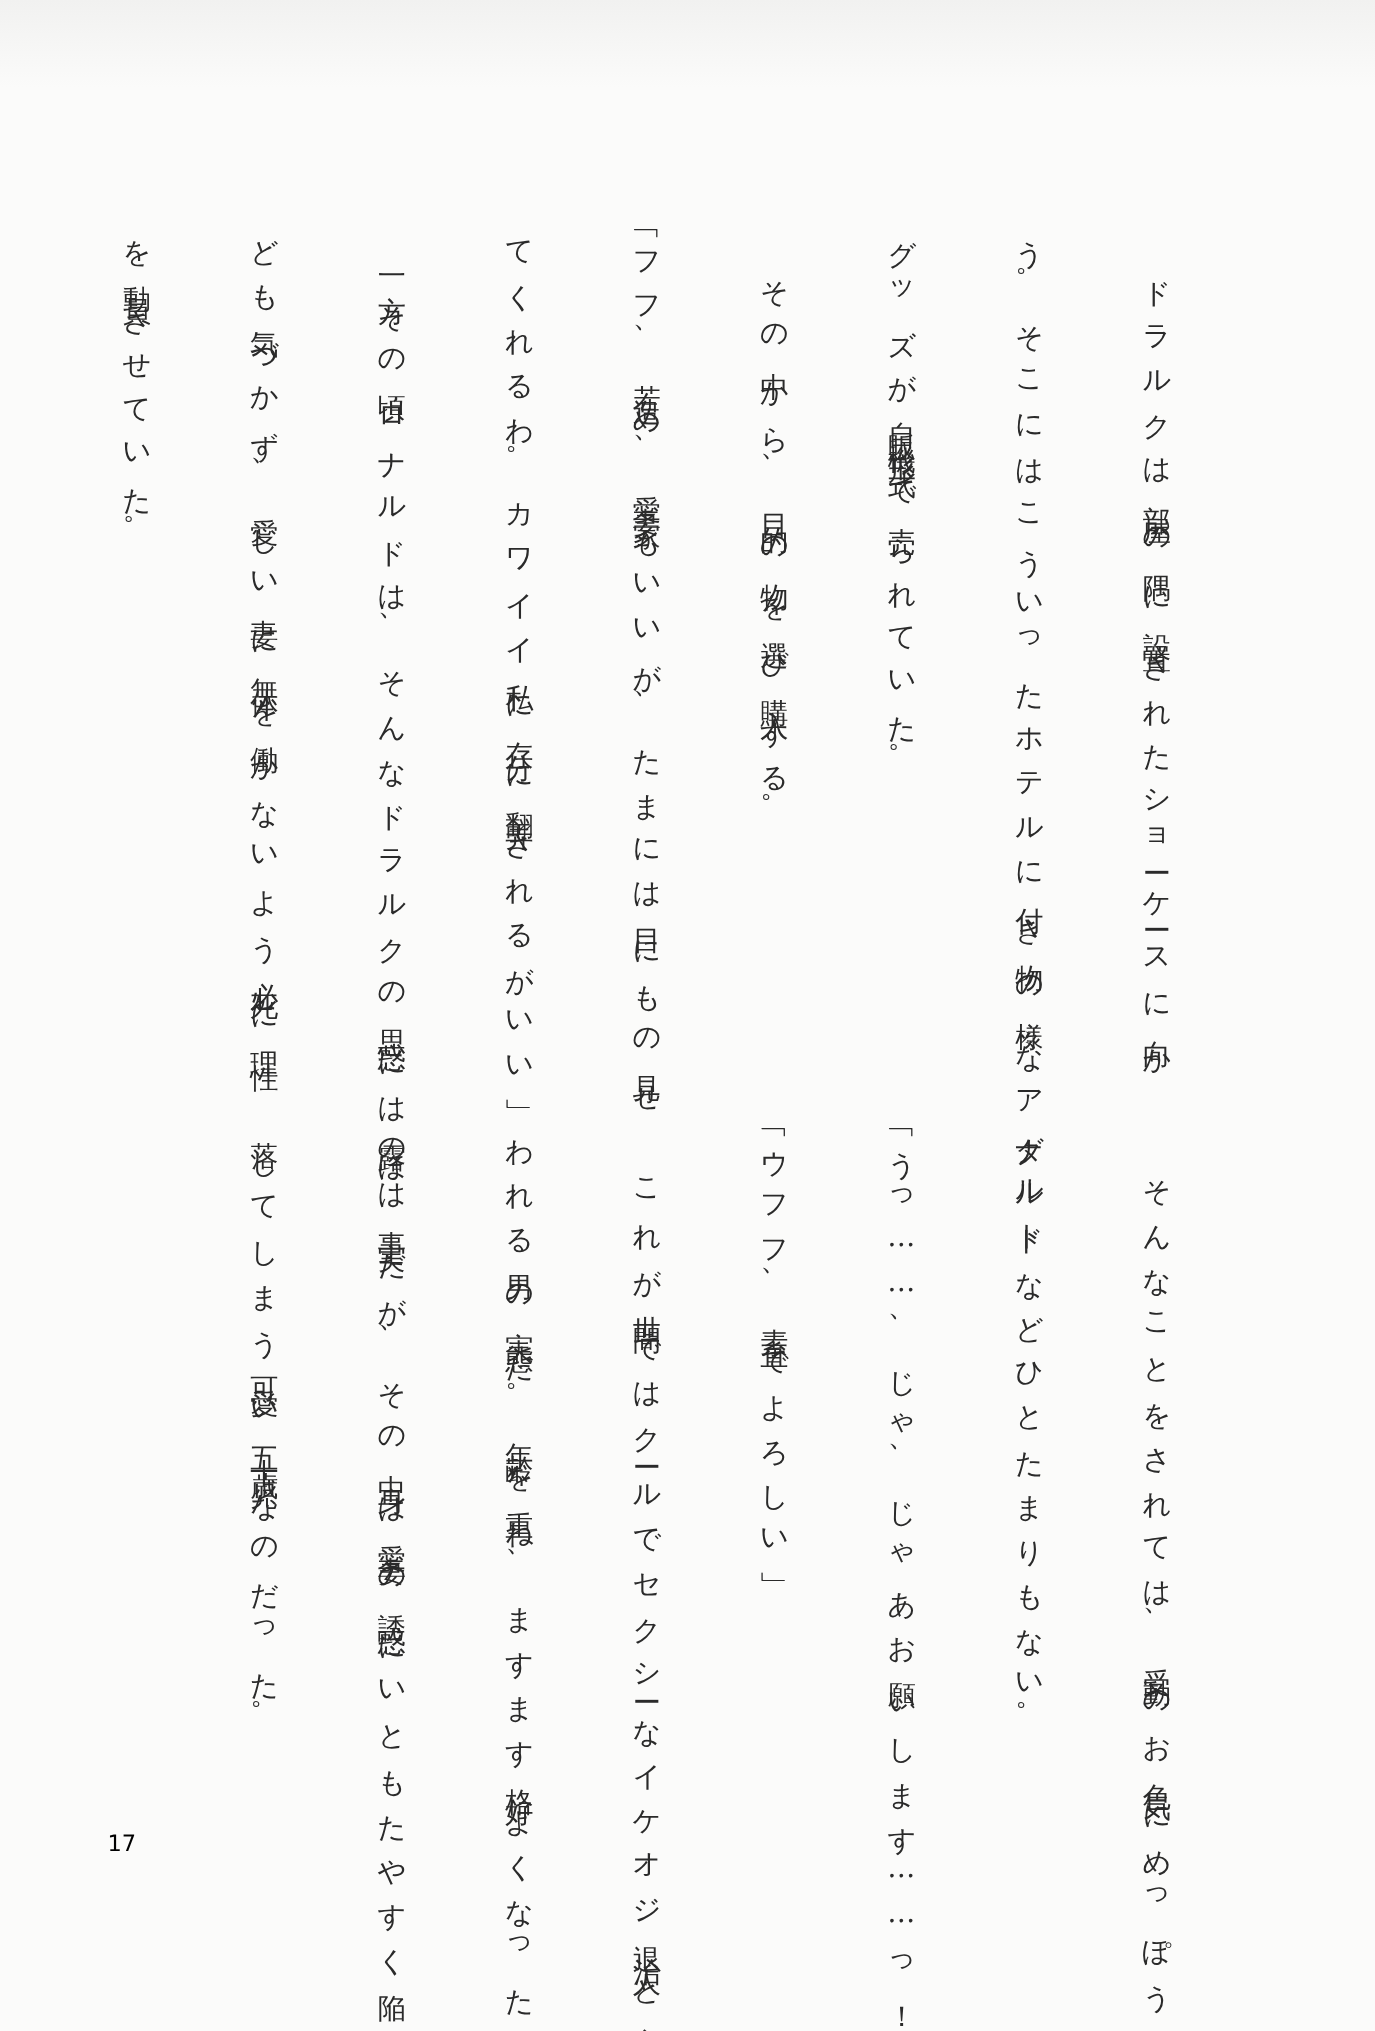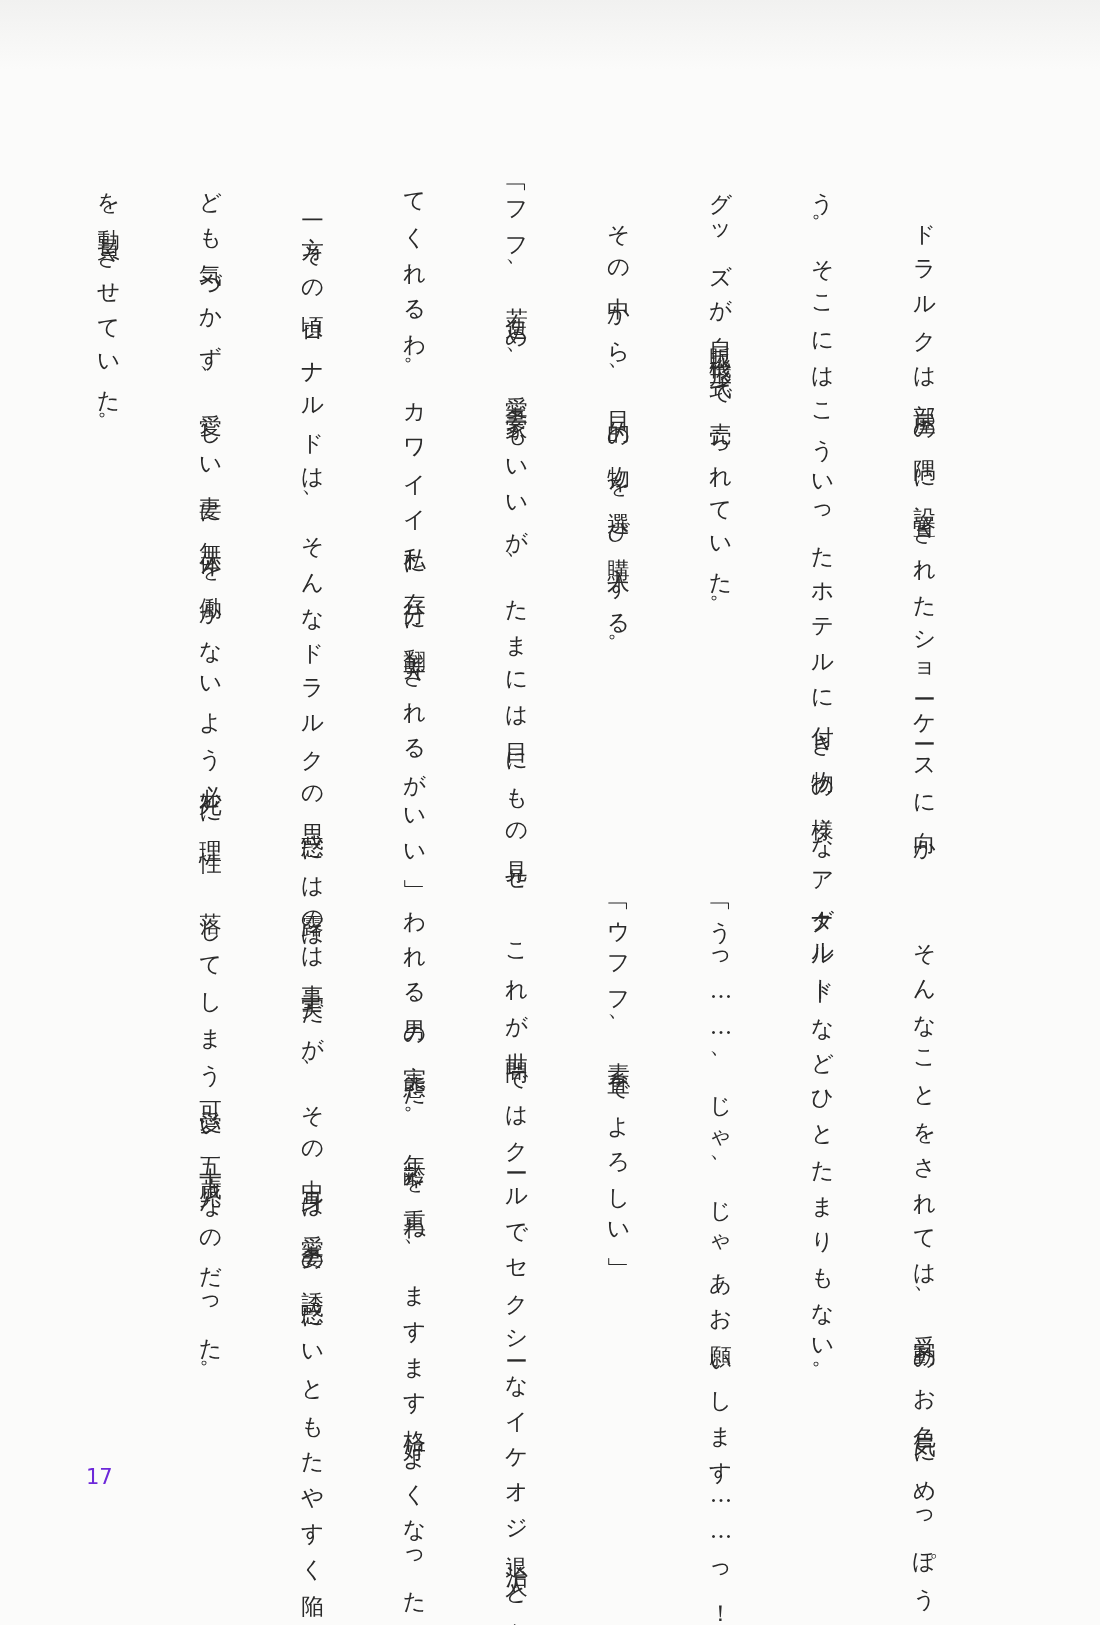--- a/index.html
+++ b/index.html
@@ -28,22 +28,22 @@
     display: block;
     margin: 0;
   }
   .tier-top { top: 176px; right: 90px; height: 690px; }
   .tier-bottom { top: 895px; right: 90px; height: 640px; }
   .gap { display: block; width: 16px; }
   .page-number {
     position: absolute;
     left: 86px; top: 1465px;
     font-family: "DejaVu Sans", "Liberation Sans", sans-serif;
-    font-size: 21px;
-    color: #6d28d9;
+    font-size: 18px;
+    color: #000000;
   }
 </style>
 </head>
 <body>
 
 <div class="page-shade"></div>
 
 <div class="tier tier-top">
   <span class="col">　ドラルクは部屋の隅に設置されたショーケースに向か</span>
   <span class="col">う。そこにはこういったホテルに付き物の様々なアダルト</span>

